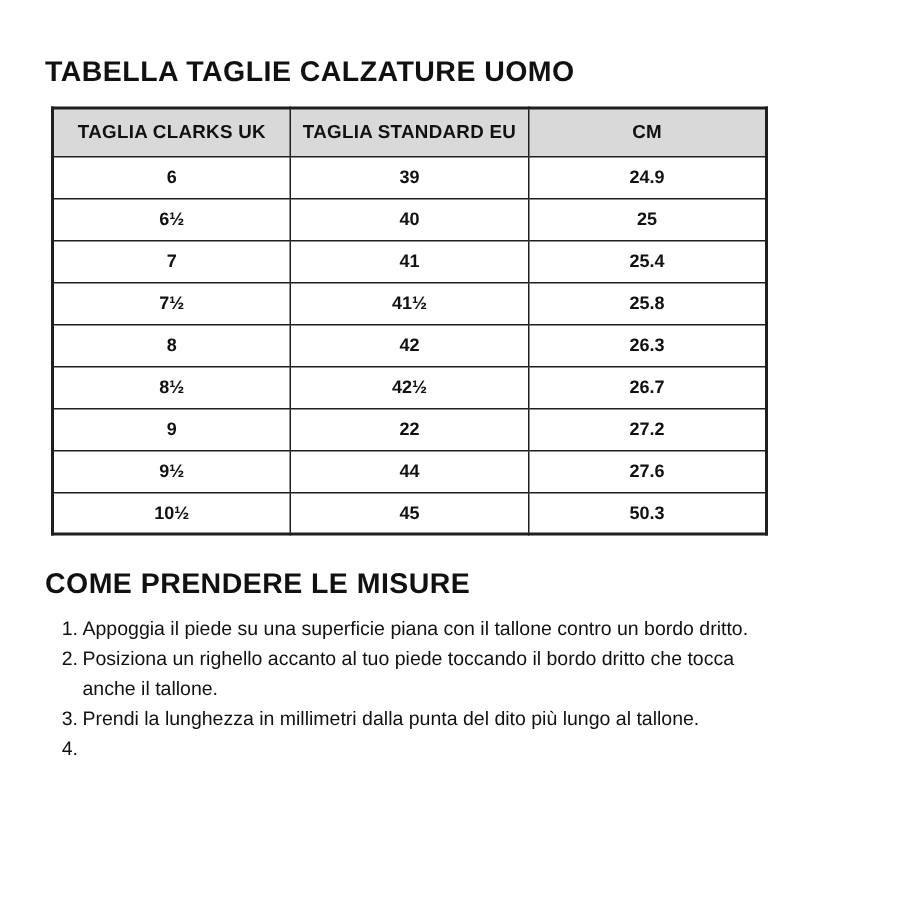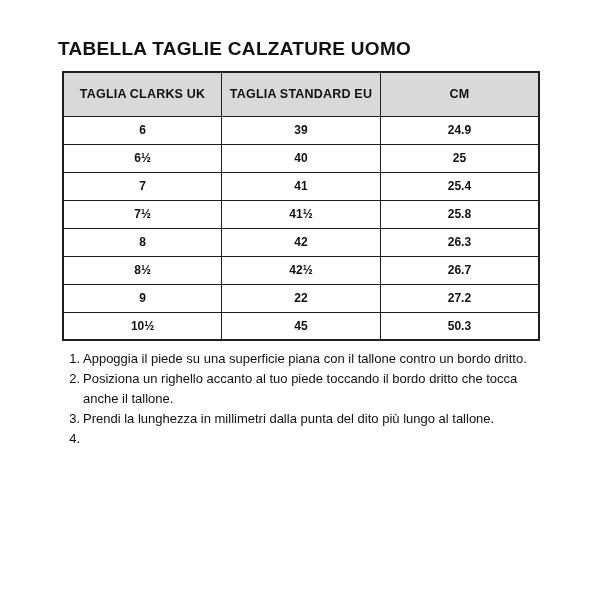--- a/index.html
+++ b/index.html
@@ -7,21 +7,21 @@
   body {
     background: #ffffff;
     font-family: "Liberation Sans", "DejaVu Sans", sans-serif;
     color: #111111;
     overflow: hidden;
     --header-bg: #d9d9d9;
     --border-color: #1f1f1f;
     --text-color: #111111;
   }
   .content {
-    padding: 38px 58px 0 58px;
+    padding: 38px 58px 0 30px;
   }
   .page-title {
     font-size: 19px;
     font-weight: bold;
     line-height: 22px;
     letter-spacing: 0.3px;
     color: var(--text-color);
   }
   table.size-table {
     border-collapse: collapse;
@@ -32,21 +32,21 @@
   table.size-table th,
   table.size-table td {
     border: 1.5px solid var(--border-color);
     text-align: center;
     vertical-align: middle;
     font-weight: bold;
     color: var(--text-color);
   }
   table.size-table th {
     background: var(--header-bg);
-    height: 44px;
+    height: 32px;
     font-size: 12.5px;
     letter-spacing: 0.2px;
   }
   table.size-table td {
     height: 28px;
     font-size: 12px;
   }
   table.size-table { border: 2px solid var(--border-color); }
   .section-title {
     margin-top: 21px;
@@ -122,27 +122,33 @@
         <td>8½</td>
         <td>42½</td>
         <td>26.7</td>
       </tr>
       <tr>
         <td>9</td>
         <td>22</td>
         <td>27.2</td>
       </tr>
       <tr>
+        <td>9½</td>
+        <td>44</td>
+        <td>27.6</td>
+      </tr>
+      <tr>
         <td>10½</td>
         <td>45</td>
         <td>50.3</td>
       </tr>
     </tbody>
   </table>
 
+  <div class="section-title">COME PRENDERE LE MISURE</div>
 
   <ol class="measure-list">
     <li>
       <span class="item-number">1.</span>
       <span class="item-text">Appoggia il piede su una superficie piana con il tallone contro un bordo dritto.</span>
     </li>
     <li>
       <span class="item-number">2.</span>
       <span class="item-text">Posiziona un righello accanto al tuo piede toccando il bordo dritto che tocca
 anche il tallone.</span>

